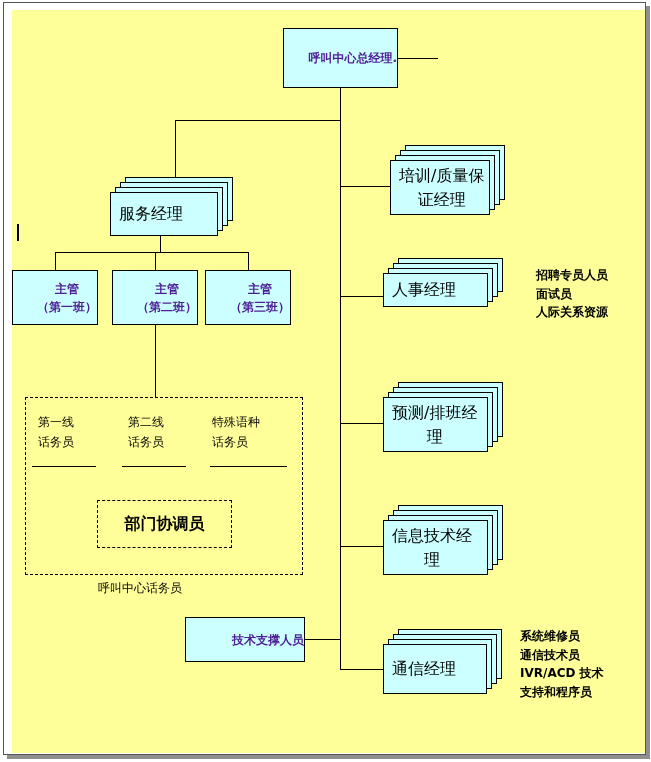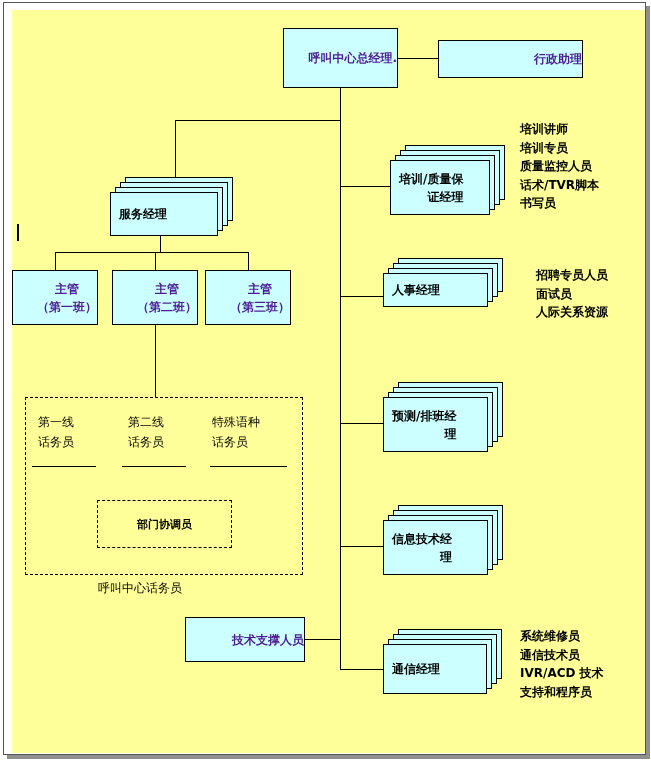--- a/index.html
+++ b/index.html
@@ -13,24 +13,24 @@
   .hl{height:1px}
   .vl{width:1px}
   .box{position:absolute;background:#ccffff;border:1px solid #000;display:flex;align-items:center;
        justify-content:flex-end;text-align:center;font-weight:bold;font-size:12px;color:#4c1d95;
        white-space:pre-line;line-height:1.5}
   .stack{position:absolute}
   .stack .layer{position:absolute;left:0;top:0;width:100%;height:100%;background:#ccffff;border:1px solid #000}
   .off1{transform:translate(5px,-5px)}
   .off2{transform:translate(10px,-10px)}
   .off3{transform:translate(15px,-15px)}
-  .stack .front{display:flex;align-items:center;font-weight:bold;font-size:12px;color:#000;
-                white-space:pre-line;line-height:1.5;padding-left:8px;text-align:right}
+  .stack .front{display:flex;align-items:center;font-weight:normal;font-size:16px;color:#000;
+                white-space:pre-line;line-height:1.5;padding-left:8px;text-align:center}
   .dashedbox{position:absolute;border:1px dashed #000;background:transparent}
-  .dashedbox.center{display:flex;align-items:center;justify-content:center;font-weight:bold;font-size:11px;color:#000}
+  .dashedbox.center{display:flex;align-items:center;justify-content:center;font-weight:bold;font-size:16px;color:#000}
   .label{position:absolute;font-weight:normal;font-size:12px;color:#000;white-space:pre-line;line-height:1.7}
   .note{position:absolute;font-weight:bold;font-size:12px;color:#000;white-space:pre-line;line-height:1.55}
   .cursor{position:absolute;width:2px;background:#000}
 </style>
 </head>
 <body>
 
 <div class="root">
 
   <div class="page">
@@ -53,23 +53,20 @@
   <div class="line hl" style="left:340px;top:296px;width:45px"></div>
   <div class="line hl" style="left:340px;top:423px;width:45px"></div>
   <div class="line hl" style="left:340px;top:546px;width:45px"></div>
   <div class="line hl" style="left:340px;top:669px;width:45px"></div>
   <div class="line hl" style="left:305px;top:639px;width:36px"></div>
 
   <div class="box" style="left:283px;top:28px;width:115px;height:60px">
     <span>呼叫中心总经理.</span>
   </div>
 
-  <div class="box" style="left:438px;top:40px;width:145px;height:38px">
-    <span>行政助理</span>
-  </div>
 
   <div class="stack" style="left:110px;top:192px;width:108px;height:44px">
     <div class="layer off3"></div>
     <div class="layer off2"></div>
     <div class="layer off1"></div>
     <div class="layer front">服务经理</div>
   </div>
 
   <div class="box" style="left:12px;top:270px;width:86px;height:55px">
     <span>主管
@@ -107,25 +104,20 @@
     <span>技术支撑人员</span>
   </div>
 
   <div class="stack" style="left:390px;top:160px;width:100px;height:55px">
     <div class="layer off3"></div>
     <div class="layer off2"></div>
     <div class="layer off1"></div>
     <div class="layer front">培训/质量保
 证经理</div>
   </div>
-  <div class="note" style="left:520px;top:120px">培训讲师
-培训专员
-质量监控人员
-话术/TVR脚本
-书写员</div>
 
   <div class="stack" style="left:383px;top:273px;width:105px;height:34px">
     <div class="layer off3"></div>
     <div class="layer off2"></div>
     <div class="layer off1"></div>
     <div class="layer front">人事经理</div>
   </div>
   <div class="note" style="left:536px;top:266px">招聘专员人员
 面试员
 人际关系资源</div>

